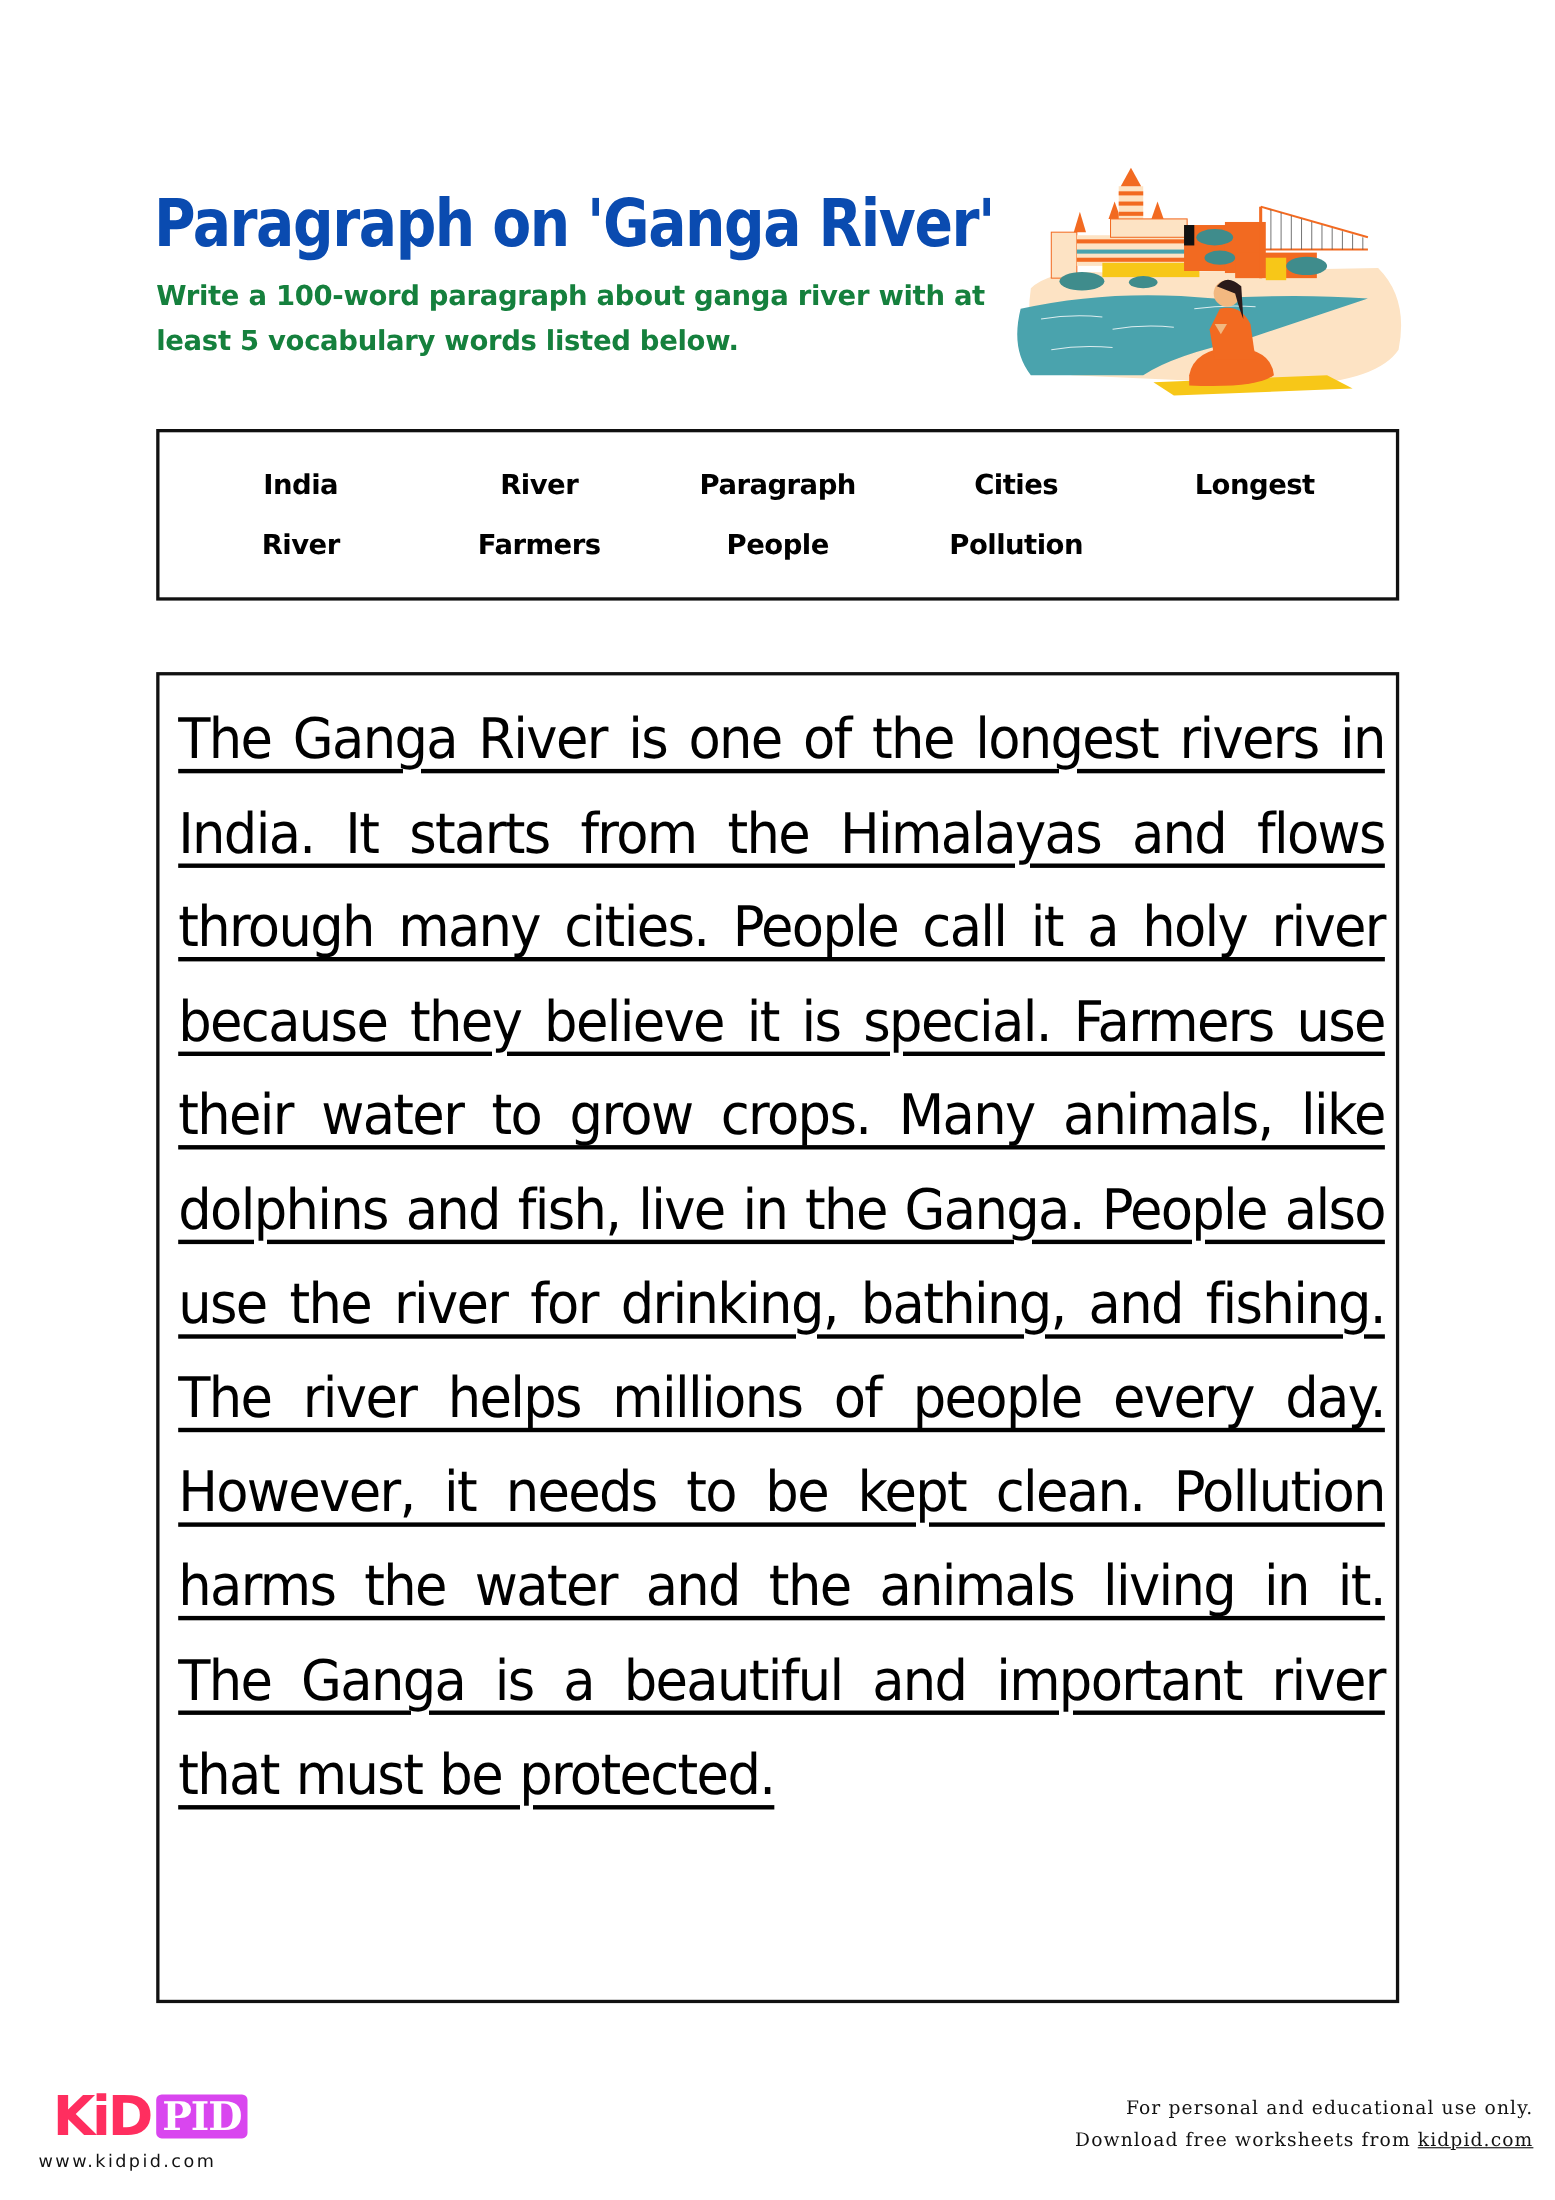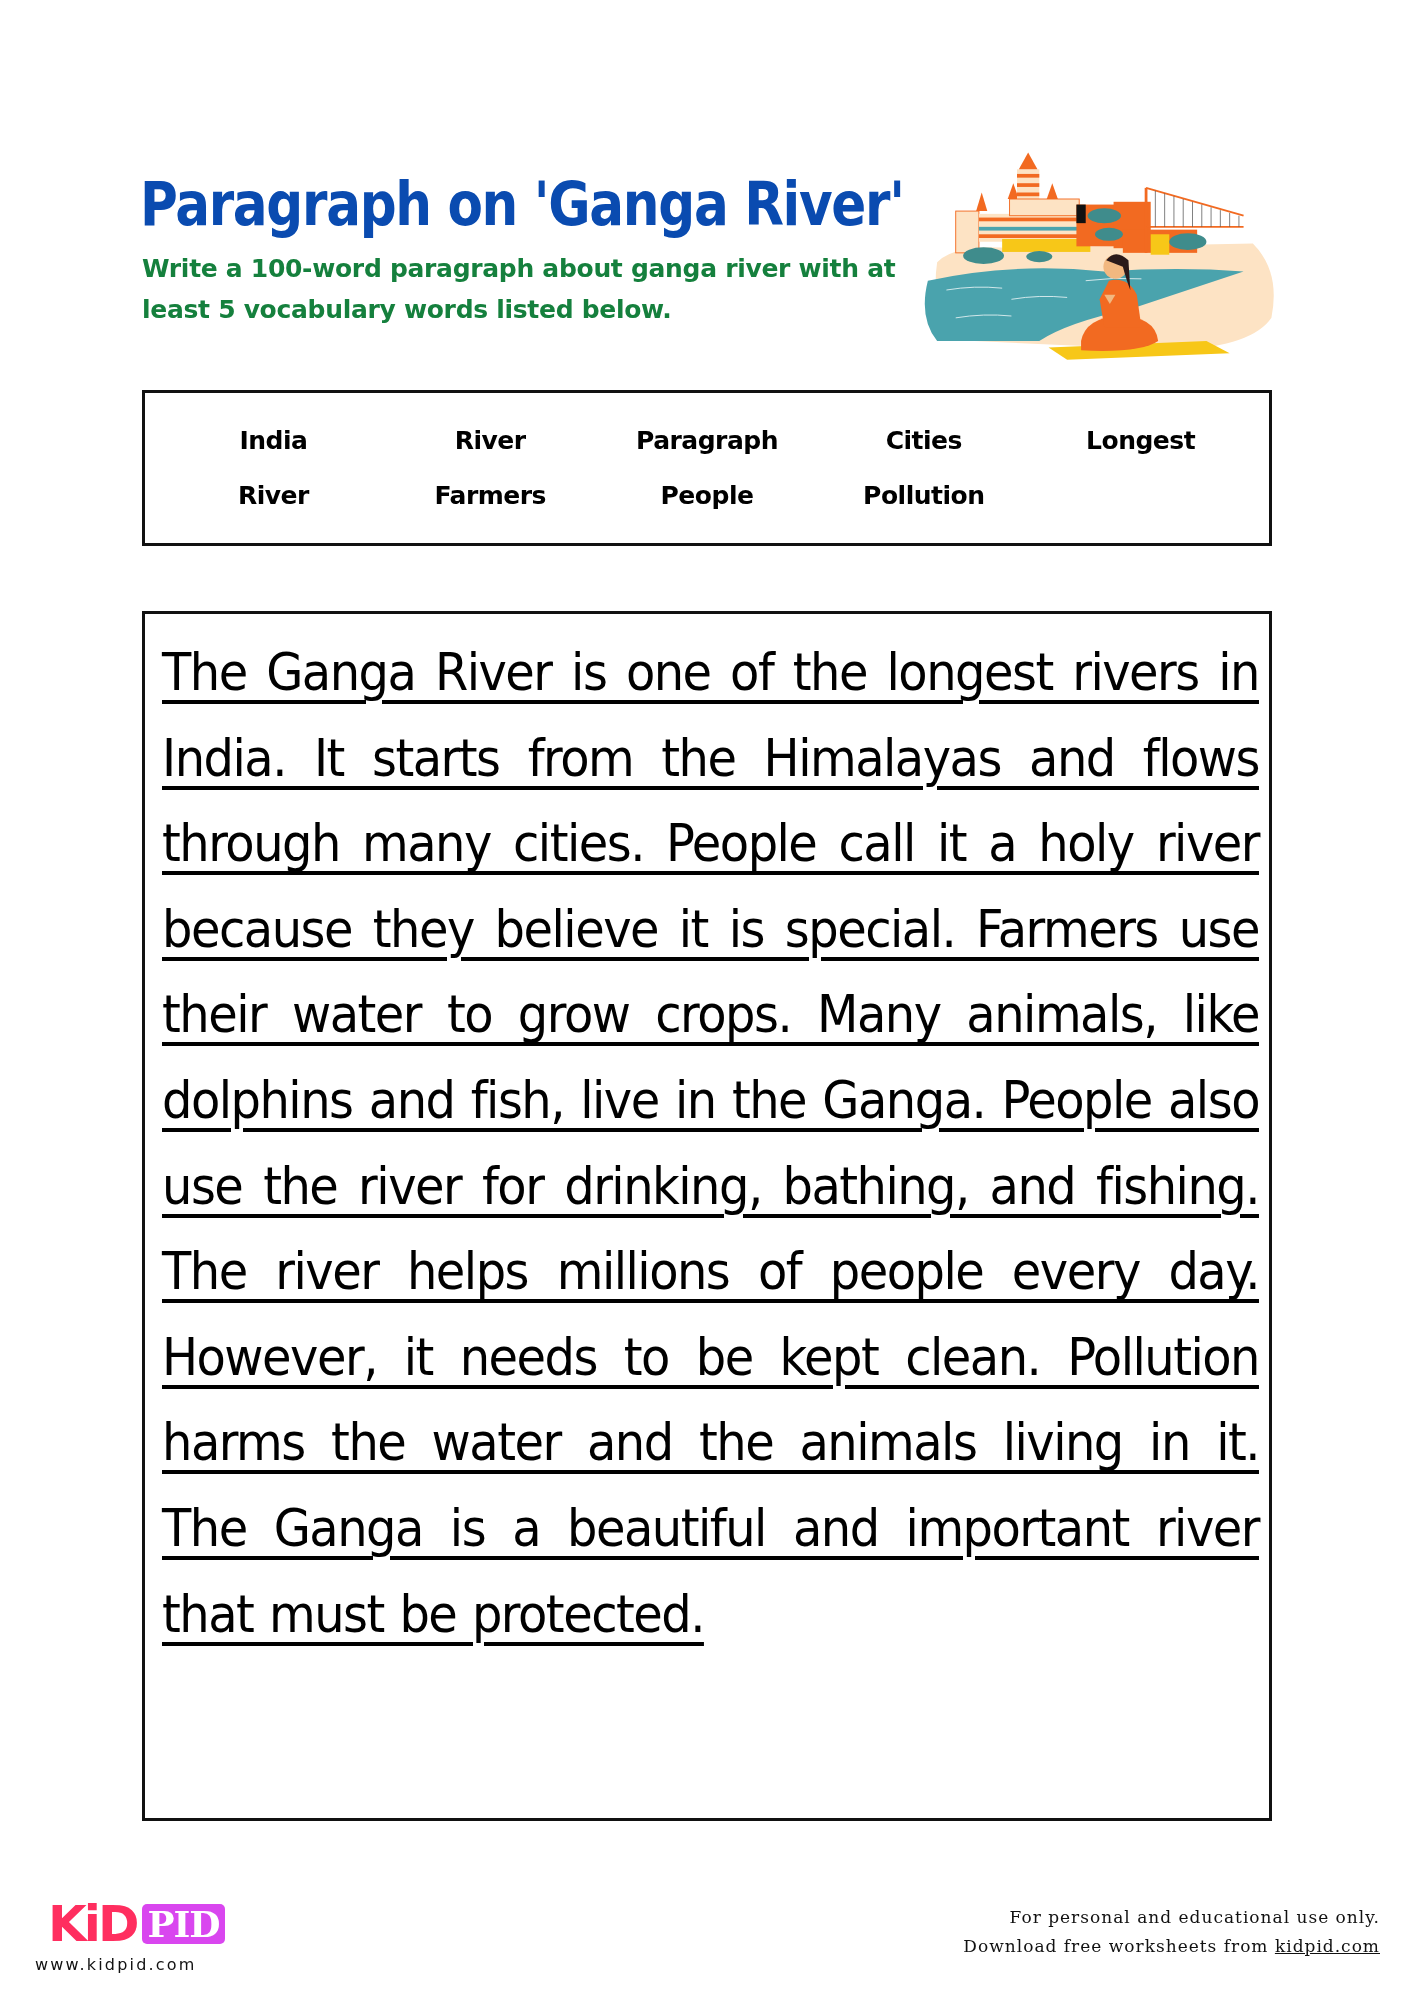--- a/index.html
+++ b/index.html
@@ -61,21 +61,21 @@
       padding: 0 5px; height: 40px; display: flex; align-items: center;
       font-family: "DejaVu Serif", serif; font-weight: bold; font-size: 36px;
       color: #ffffff; letter-spacing: -1px; line-height: 40px;
     }
     .footer-url {
       position: absolute; left: 35px; top: 1955px;
       font-family: "DejaVu Sans", sans-serif; font-size: 16px; letter-spacing: 2.2px;
       color: #111;
     }
     .footer-note {
-      position: absolute; right: 34px; top: 1903px; text-align: right;
+      position: absolute; right: 20px; top: 1903px; text-align: right;
       font-family: "DejaVu Serif", serif; font-size: 17px; line-height: 29px;
       letter-spacing: 1px; color: #111;
     }
     .footer-note a { color: #111; text-decoration: underline; }
   </style>
 </head>
 <body>
 
 <div class="title">Paragraph on 'Ganga River'</div>
 <div class="subtitle">Write a 100-word paragraph about ganga river with at least 5 vocabulary words listed below.</div>

